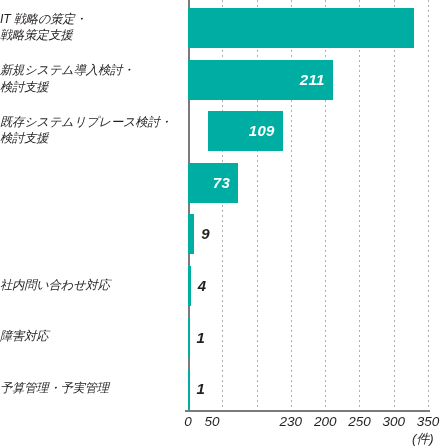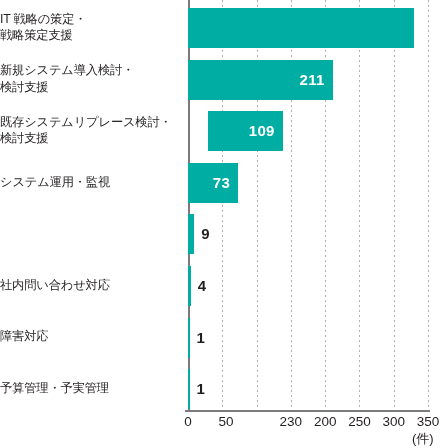--- a/index.html
+++ b/index.html
@@ -12,20 +12,21 @@
     height: 448px;
     overflow: hidden;
     font-family: "Liberation Sans", "DejaVu Sans", sans-serif;
     color: #231f20;
   }
 
   #chart-root {
     position: relative;
     width: 442px;
     height: 432px;
+    font-style: italic;
   }
 
   
   .cat-labels {
     position: absolute;
     left: 0px;
     top: 0px;
     width: 184px;
     height: 414px;
   }
@@ -139,21 +140,20 @@
 
 <div id="chart-root">
 
   <div class="cat-labels">
       <div class="cat-label" style="top: 10.5px;">IT 戦略の策定・
 戦略策定支援</div>
       <div class="cat-label" style="top: 62.1px;">新規システム導入検討・
 検討支援</div>
       <div class="cat-label" style="top: 113.7px;">既存システムリプレース検討・
 検討支援</div>
-      <div class="cat-label" style="top: 173.55px;">システム運用・監視</div>
       <div class="cat-label" style="top: 276.75px;">社内問い合わせ対応</div>
       <div class="cat-label" style="top: 328.35px;">障害対応</div>
       <div class="cat-label" style="top: 379.95px;">予算管理・予実管理</div>
     </div>
 
   <div class="plot">
     <div class="axis-y-line"></div>
     <div class="axis-x-line"></div>
     <div id="gridlines">
         <div class="gridline" style="left: 34.2857px;"></div>
@@ -194,21 +194,21 @@
         </div>
         <div class="bar-row" style="top: 369.2px; width: 240px;">
           <div class="bar" style="width: 1.5px; background: rgb(0, 173, 162);"></div>
           <div class="bar-value-out" style="left: 8.5px;">1</div>
         </div>
       </div>
   </div>
 
   <div class="xticks" id="xticks">
       <div class="xtick" style="left: 0px;">0</div>
-      <div class="xtick" style="left: 38px; text-align: center;">50</div>
+      <div class="xtick" style="left: 24px; text-align: center;">50</div>
       <div class="xtick" style="left: 68.5714px; margin-top: 40px;">100</div>
       <div class="xtick" style="left: 102.857px;">230</div>
       <div class="xtick" style="left: 137.143px;">200</div>
       <div class="xtick" style="left: 171.429px;">250</div>
       <div class="xtick" style="left: 205.714px;">300</div>
       <div class="xtick" style="left: 240px;">350</div>
     </div>
   <div class="unit-label">(件)</div>
 
 </div>

